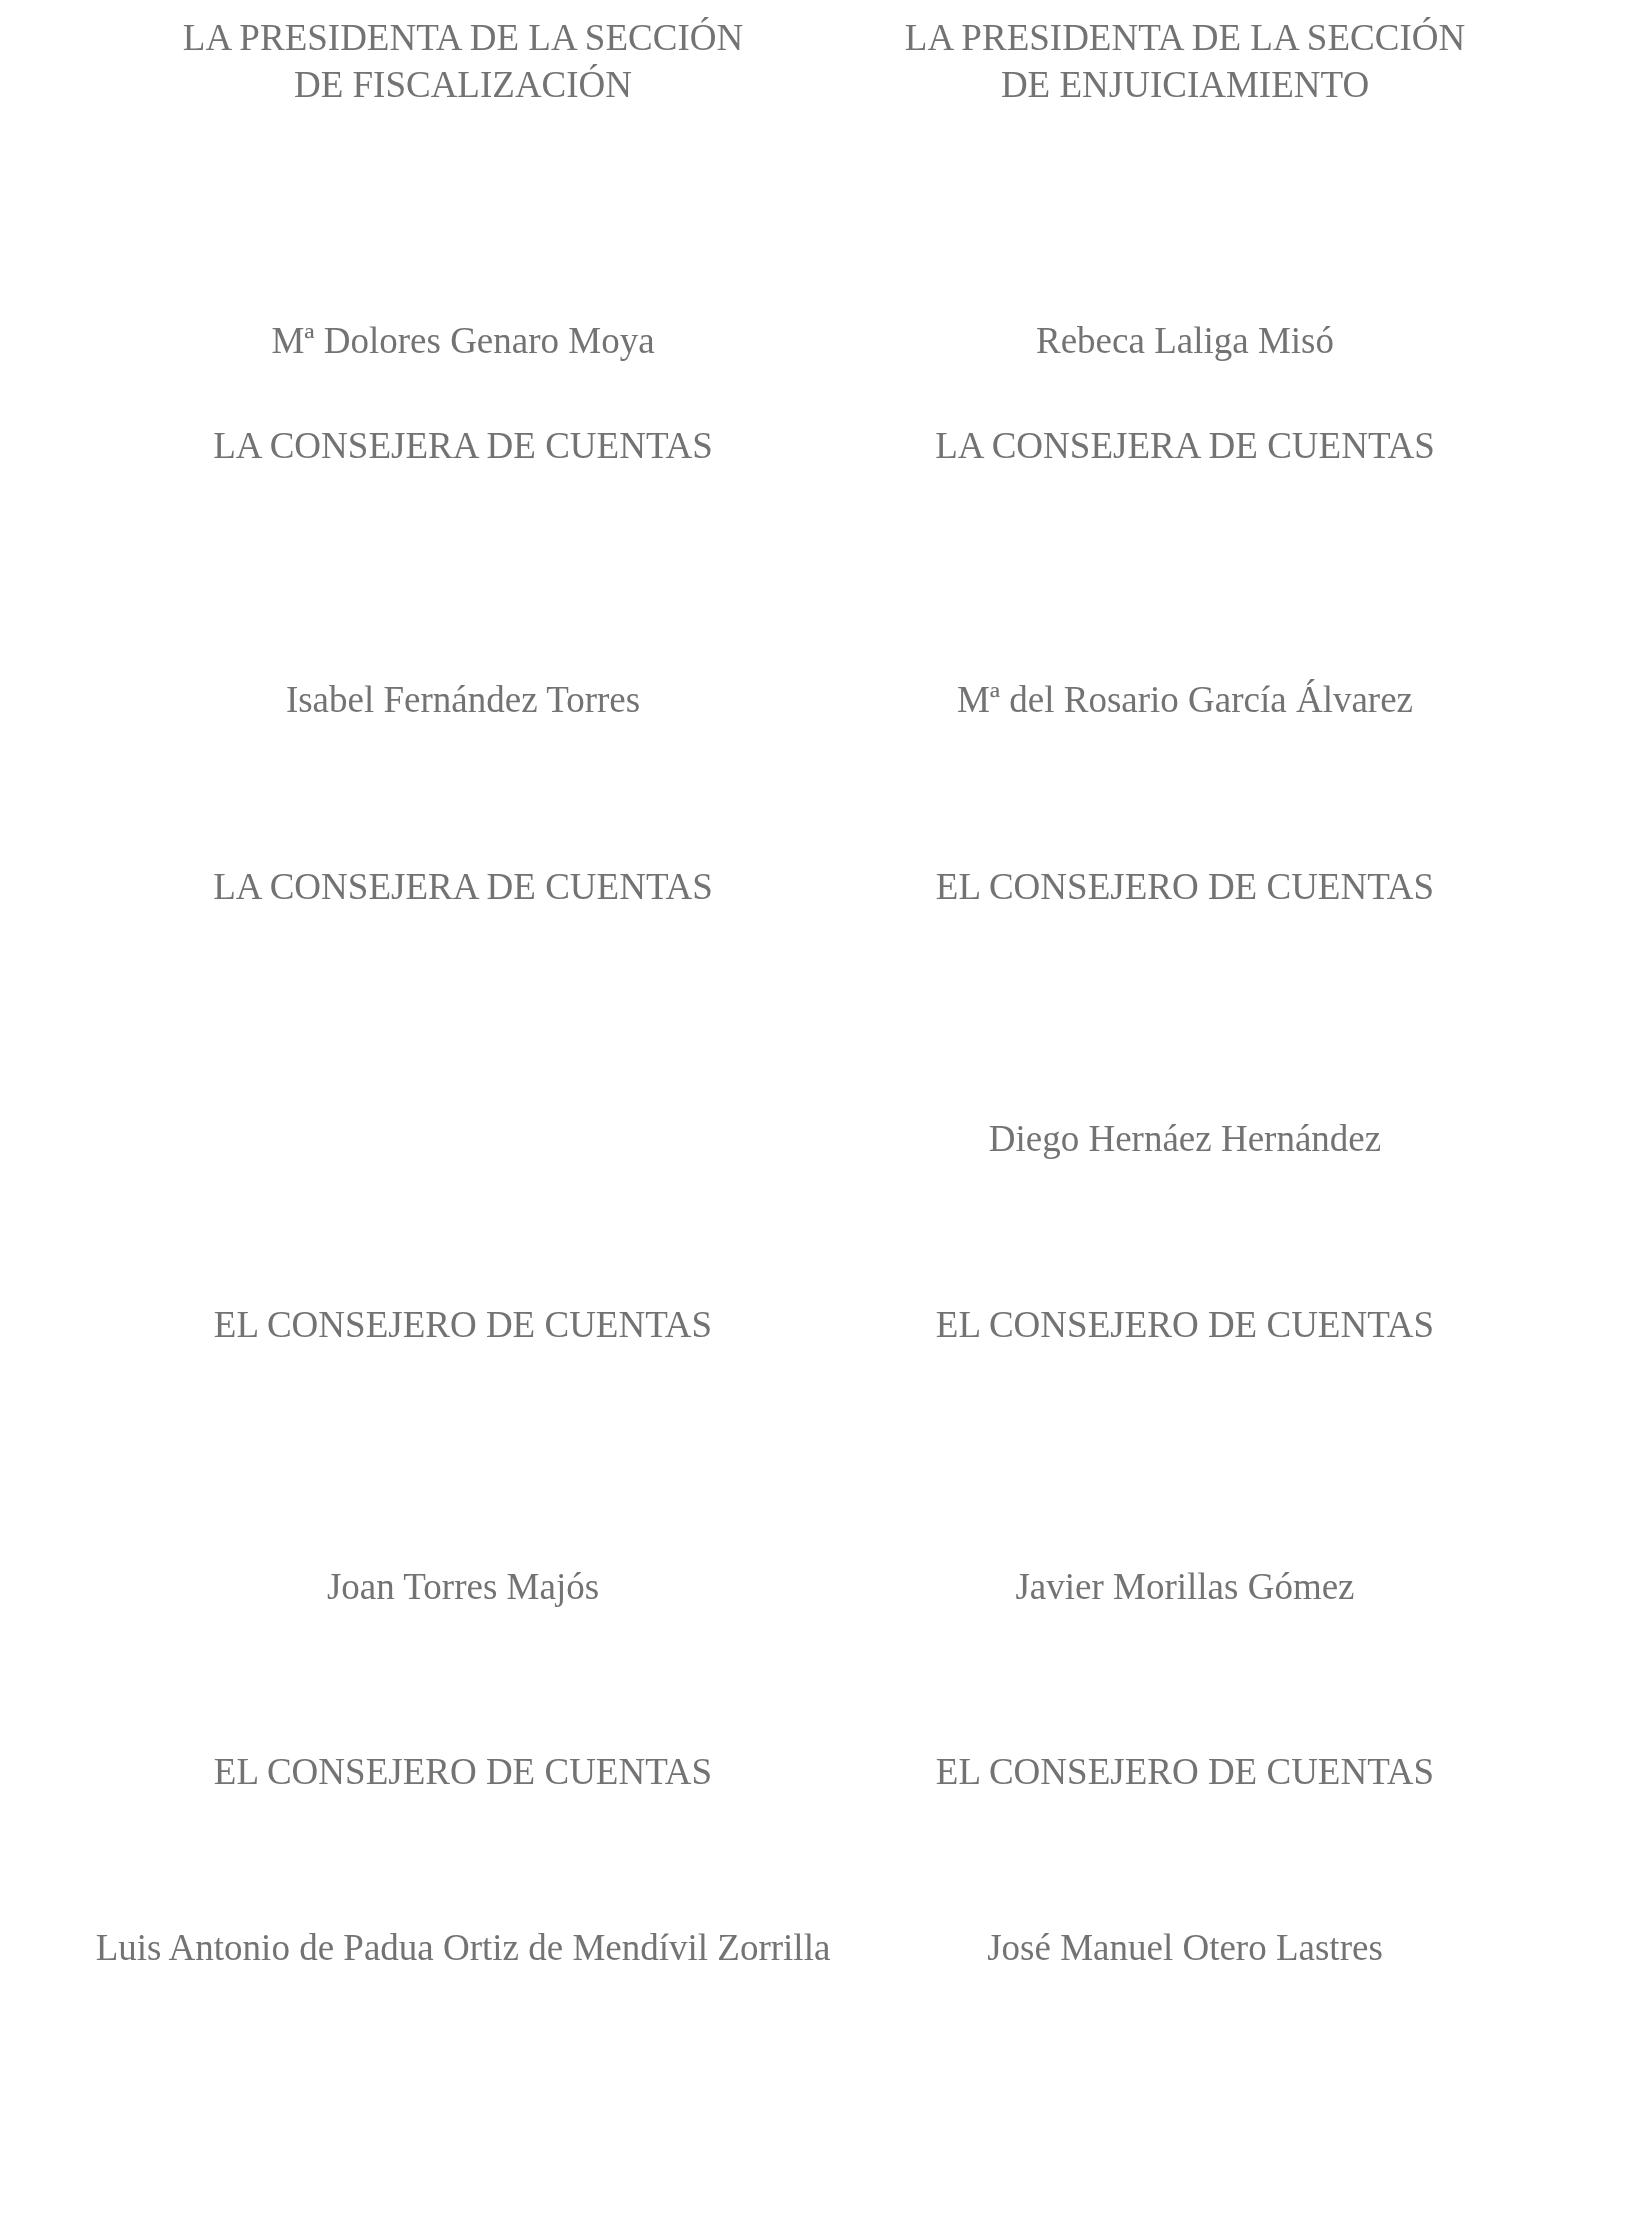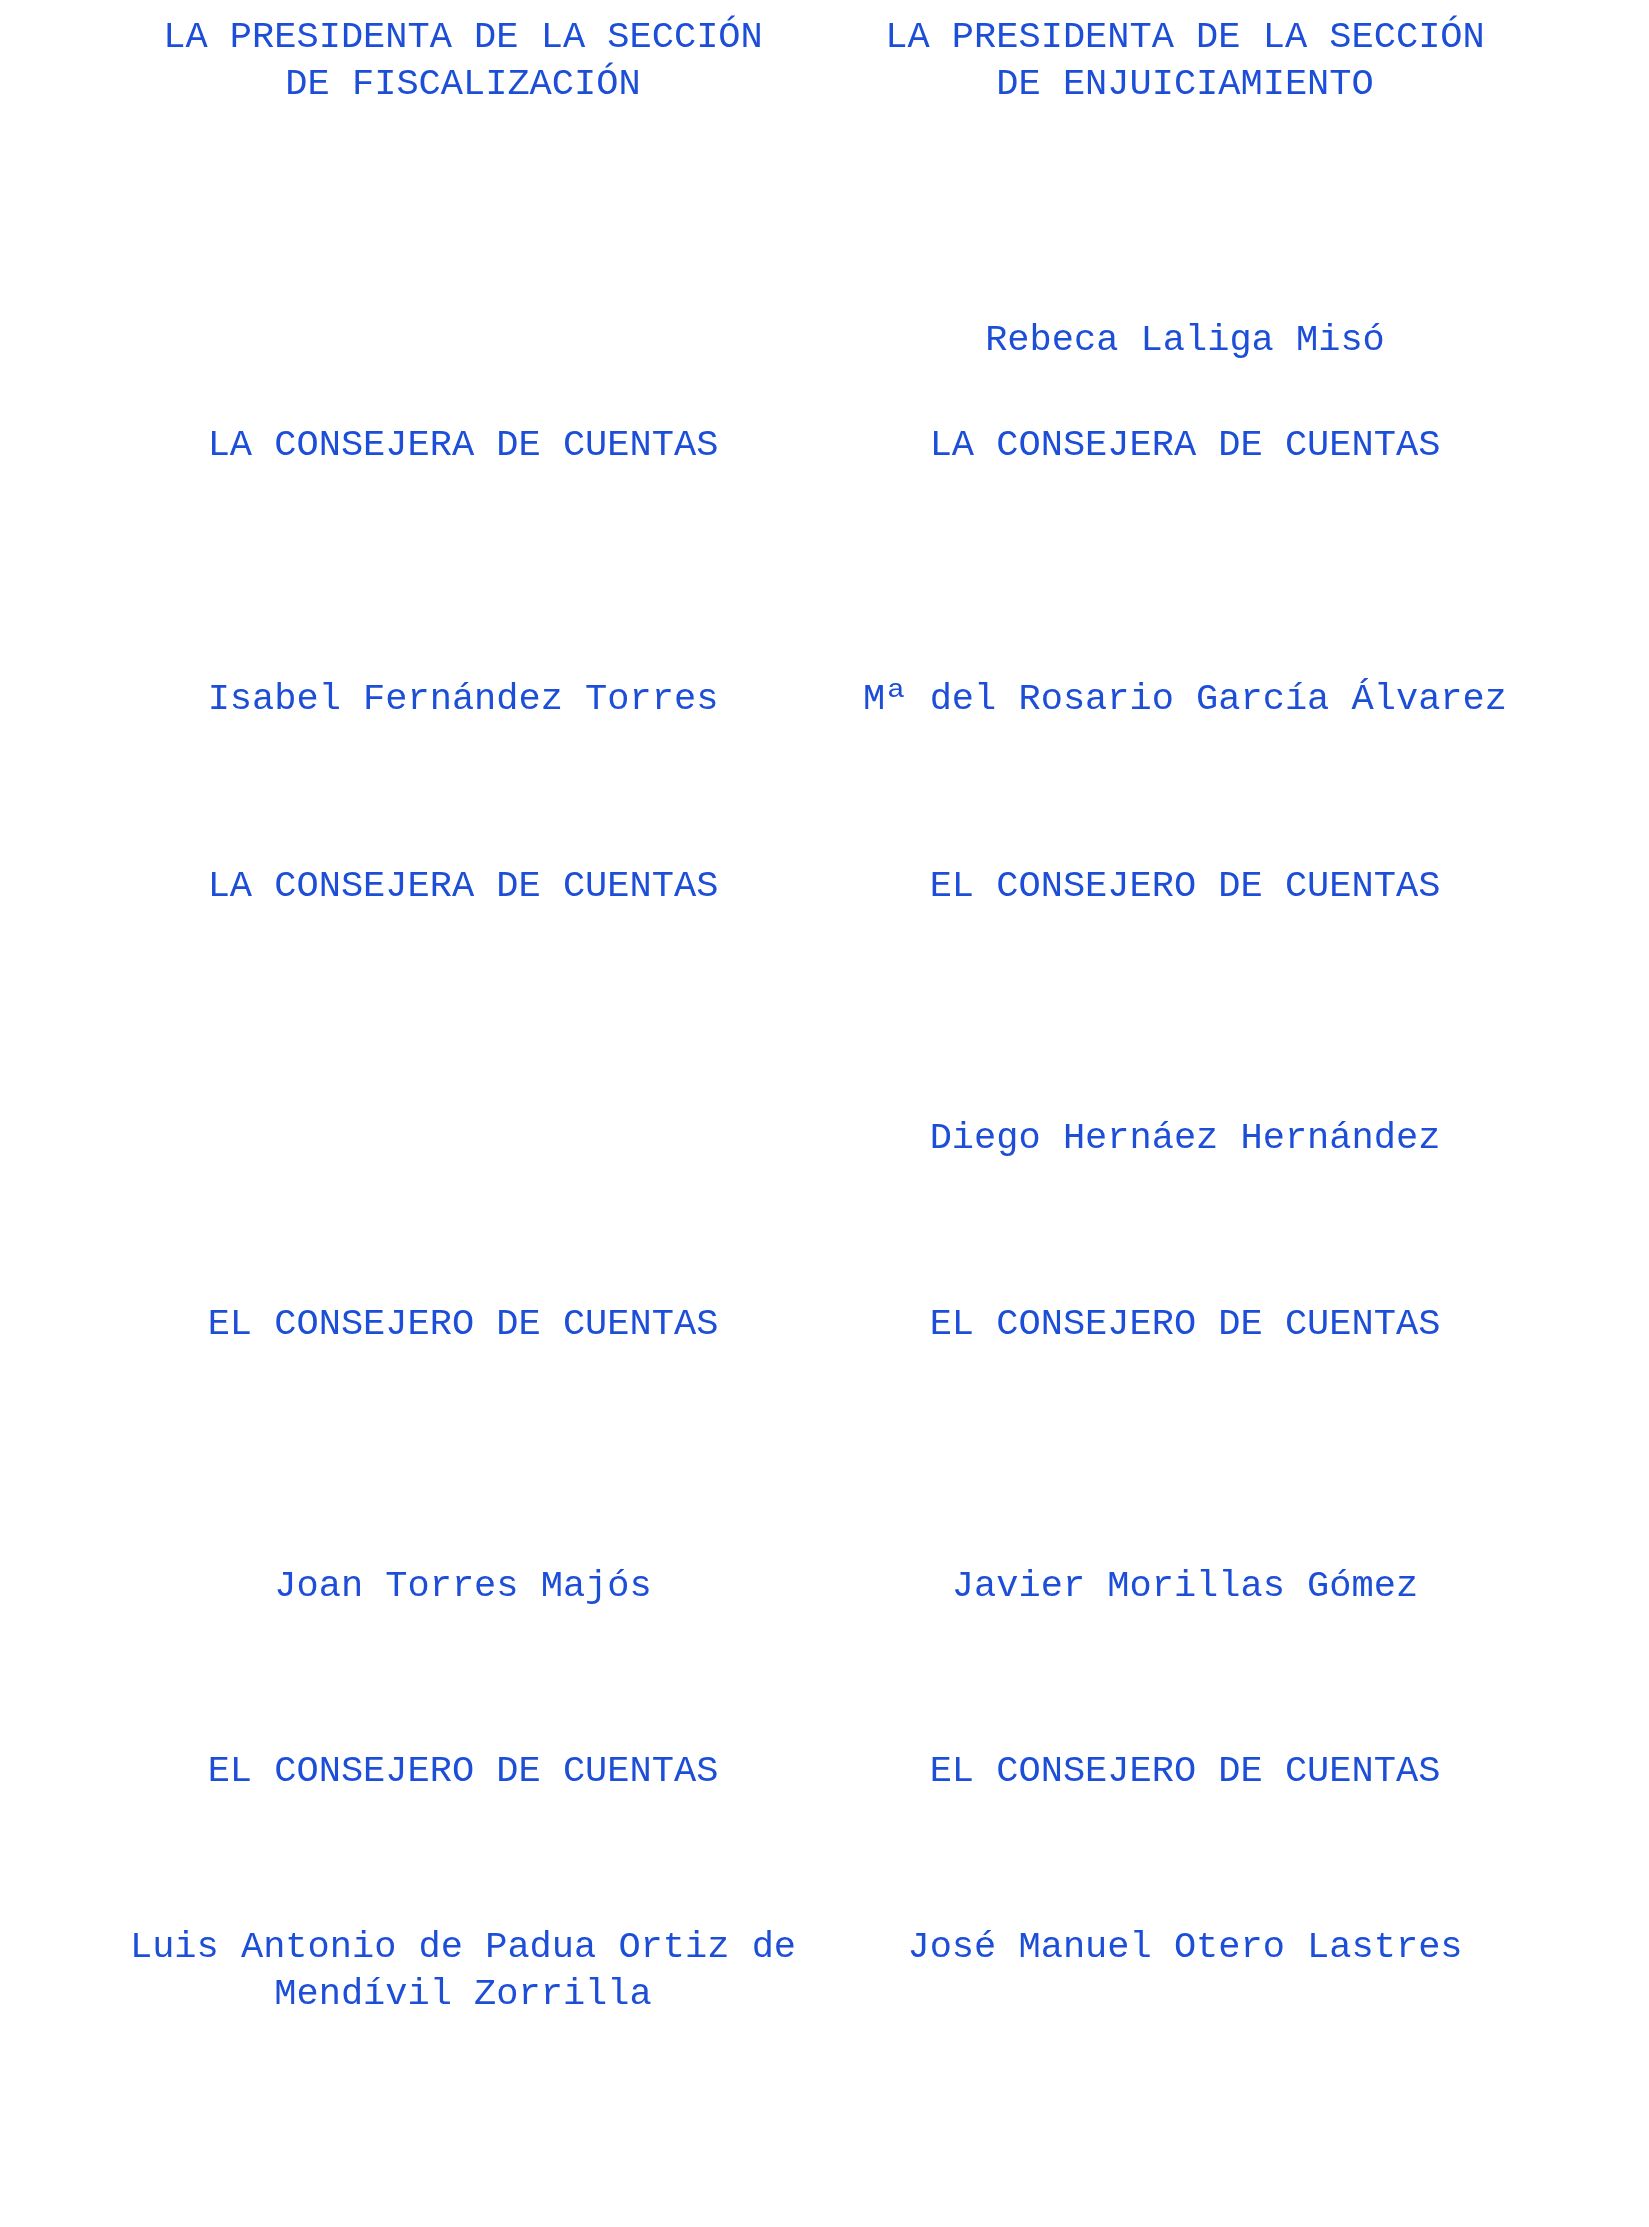--- a/index.html
+++ b/index.html
@@ -5,22 +5,22 @@
   html, body {
     margin: 0;
     padding: 0;
     background: #ffffff;
   }
   .page {
     position: relative;
     width: 1649px;
     height: 2227px;
     background: #ffffff;
-    color: #1d4ed8;
-    font-family: Liberation Mono, monospace;
+    color: #737373;
+    font-family: Liberation Serif, serif;
     overflow: hidden;
   }
   .col {
     position: absolute;
     top: 0;
     width: 764px;
     height: 100%;
   }
   .col-left  { left: 81px; }
   .col-right { left: 803px; }
@@ -48,20 +48,21 @@
 </head>
 <body>
 
 <div class="page">
 
   <div class="col col-left">
     <div class="row r-header">
       <div>LA PRESIDENTA DE LA SECCIÓN</div>
       <div>DE FISCALIZACIÓN</div>
     </div>
+    <div class="row r-n0">Mª Dolores Genaro Moya</div>
     <div class="row r-t1">LA CONSEJERA DE CUENTAS</div>
     <div class="row r-n1">Isabel Fernández Torres</div>
     <div class="row r-t2">LA CONSEJERA DE CUENTAS</div>
     <div class="row r-t3">EL CONSEJERO DE CUENTAS</div>
     <div class="row r-n3">Joan Torres Majós</div>
     <div class="row r-t4">EL CONSEJERO DE CUENTAS</div>
     <div class="row r-n4">Luis Antonio de Padua Ortiz de Mendívil Zorrilla</div>
   </div>
 
   <div class="col col-right">

